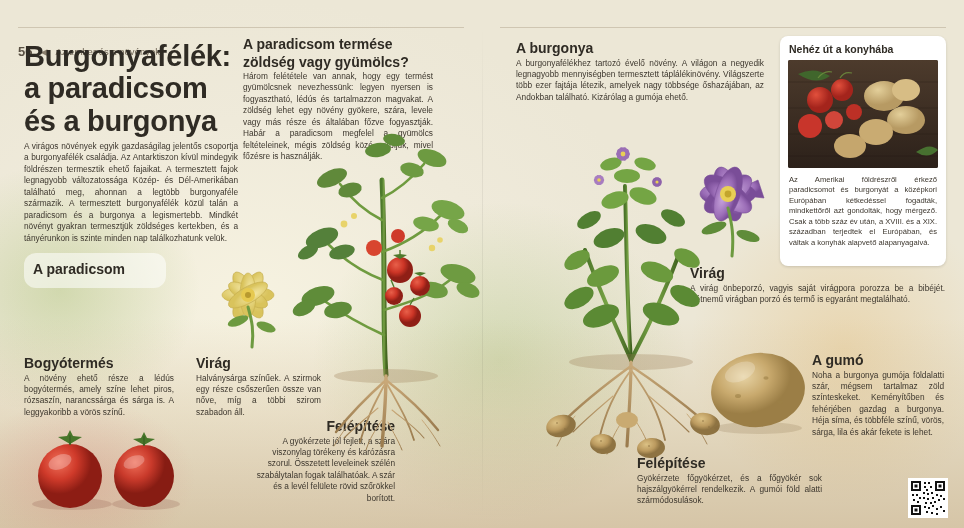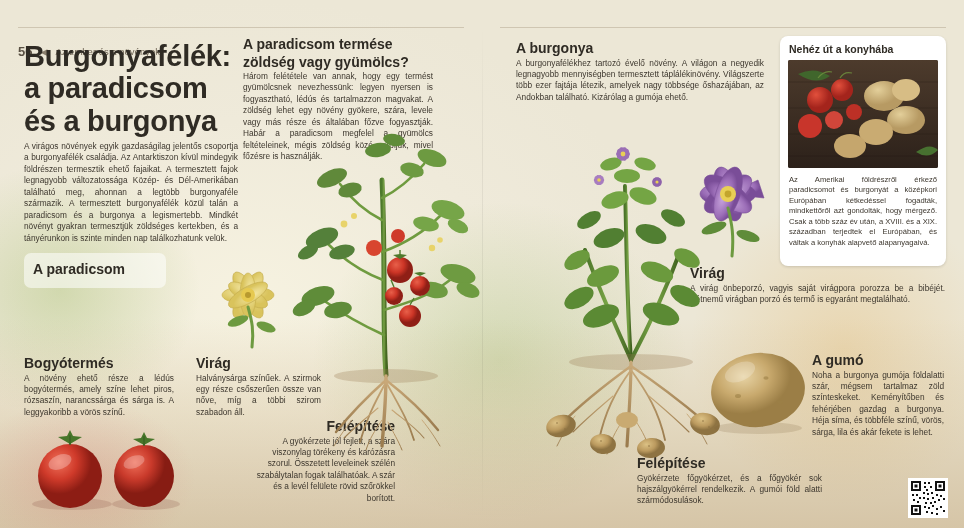--- a/index.html
+++ b/index.html
@@ -94,21 +94,21 @@
   .intro {
     left: 24px; top: 141px; width: 214px;
   }
   .intro .body { text-align: justify; }
 
   .col-tomato-fruit { left: 243px; top: 36px; width: 190px; }
   .box-paradicsom {
     left: 24px; top: 253px; width: 142px;
     background: rgba(255,255,255,0.55);
     padding: 8px 1px 9px 9px;
-    border-radius: 7px;
+    border-radius: 12px;
   }
   .col-burgonya {
     left: 516px; top: 40px; width: 248px;
   }
 
   .cap-bogyo { left: 24px; top: 355px; width: 150px; }
   .cap-virag-l { left: 196px; top: 355px; width: 125px; }
   .cap-felep-l { left: 255px; top: 418px; width: 140px; }
   .cap-virag-r { left: 690px; top: 265px; width: 255px; }
   .cap-gumo { left: 812px; top: 352px; width: 132px; }

